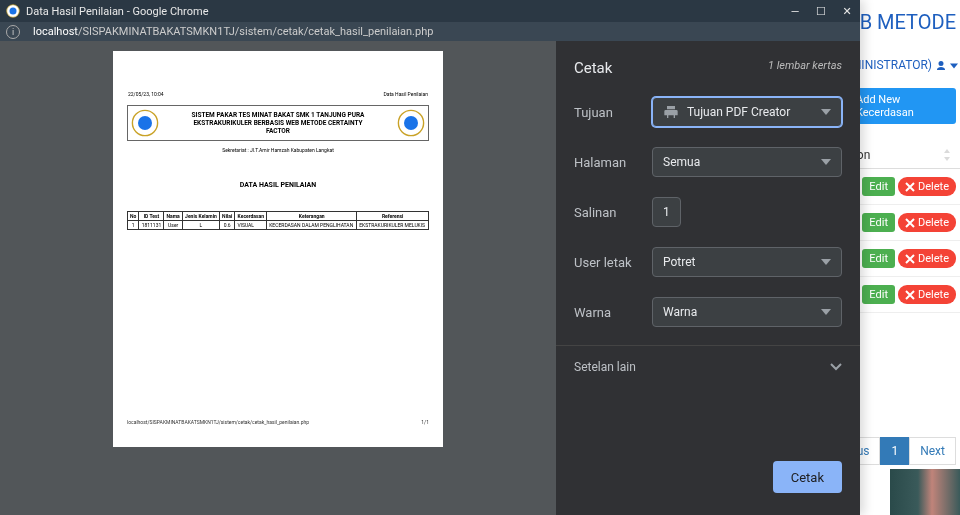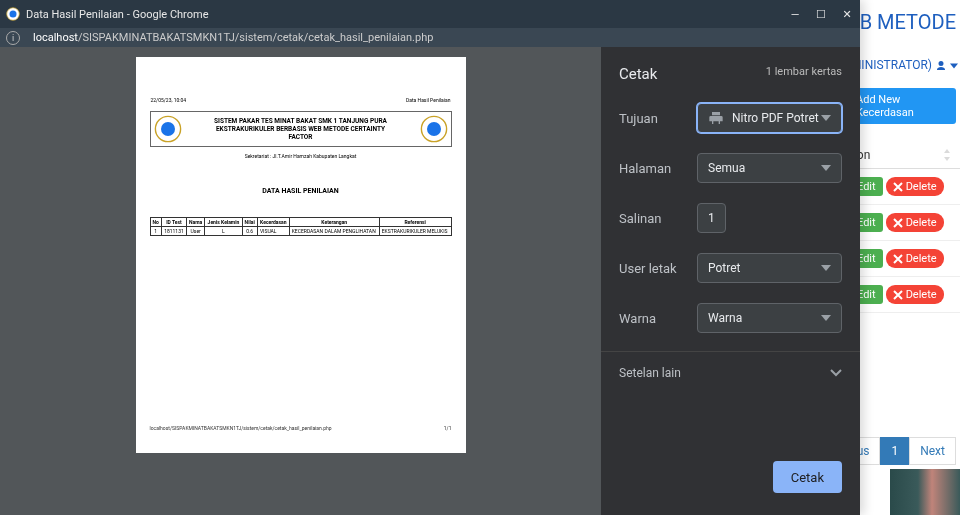--- a/index.html
+++ b/index.html
@@ -6,38 +6,38 @@
   body { width: 960px; height: 515px; overflow: hidden; background: #f0f0f0; position: relative; }
 
   
   .bg-app { position: absolute; top: 0; right: 0; width: 110px; height: 515px; background: #fff; }
   .bg-title { color: #1e5fbf; font-size: 20px; font-weight: 400; padding: 10px 4px 4px 0; text-align: right; }
   .bg-user { color: #1e5fbf; font-size: 12px; padding: 20px 2px 6px 0; text-align: right; }
   .bg-user svg { vertical-align: middle; }
   .bg-addnew { background: #2196f3; color: #fff; font-size: 11px; padding: 5px 6px; border-radius: 3px; margin: 10px 4px 0 0; float: right; }
   .bg-sorthead { clear: both; padding: 24px 6px 6px 0; color: #333; font-size: 12px; text-align: left; border-bottom: 1px solid #ddd; display:flex; justify-content:space-between; align-items:center;}
   .bg-sorthead svg { opacity: .3; }
-  .bg-row { display: flex; gap: 3px; padding: 8px 4px 8px 0; border-bottom: 1px solid #eee; }
+  .bg-row { display: flex; justify-content: flex-end; gap: 3px; padding: 8px 4px 8px 0; border-bottom: 1px solid #eee; }
   .btn-edit { background: #4caf50; color: #fff; font-size: 11px; padding: 3px 7px; border-radius: 3px; }
   .btn-del  { background: #f44336; color: #fff; font-size: 11px; padding: 3px 7px; border-radius: 9px; display:flex; align-items:center; gap:3px;}
   .bg-pager { position:absolute; bottom:50px; right:4px; display:flex; gap:0; }
   .bg-pager div { border:1px solid #ddd; padding:6px 10px; font-size:12px; color:#337ab7; }
   .bg-pager .active { background:#337ab7; color:#fff; border-color:#337ab7; }
   .bg-photo { position:absolute; bottom:0; right:0; width:70px; height:46px; background:linear-gradient(90deg,#2a4a4a,#3a5a5a 40%,#c0847a 60%,#3a5a5a); }
 
   
   .bg-left { position:absolute; top:40px; left:0; width:90px; height:480px; background:#fff; }
   .bg-left-logo { width:52px; height:52px; margin:30px 0 0 12px; }
   .bg-left-table { margin-top:110px; font-size:10px; }
   .bg-left-table table { border-collapse:collapse; }
   .bg-left-table th, .bg-left-table td { border:1px solid #333; padding:2px 4px; text-align:center; }
 
   
   .chrome-window { position:absolute; top:0; left:0; width:860px; height:515px; background:#fff; box-shadow:4px 0 10px rgba(0,0,0,.15); display:flex; flex-direction:column; }
-  .titlebar { height:28px; background:#2b3844; display:flex; align-items:center; color:#e8e8e8; font-size:11px; }
+  .titlebar { height:22px; background:#2b3844; display:flex; align-items:center; color:#e8e8e8; font-size:11px; }
   .titlebar .favicon { width:14px; height:14px; margin:0 6px; }
   .titlebar .title { flex:1; }
   .titlebar .winbtn { width:26px; text-align:center; font-size:11px; cursor:pointer; }
   .addrbar { height:19px; background:#3a4753; display:flex; align-items:center; color:#ccc; font-size:11px; padding-left:6px; }
   .addrbar .info { width:14px; height:14px; border:1px solid #aaa; border-radius:50%; text-align:center; line-height:12px; font-size:9px; margin-right:6px; color:#ccc; }
   .addrbar .url-hl { color:#fff;padding-left:7px; }
   .print-area { flex:1; display:flex; background:#e0e0e0; }
 
   
   .preview { flex:1; background:#525659; display:flex; justify-content:center; padding:10px 0; overflow:hidden; }
@@ -48,24 +48,24 @@
   .page .head-txt { flex:1; text-align:center; font-weight:bold; font-size:6.5px; line-height:1.25; }
   .page .sek { position:absolute; top:96px; left:0; right:0; text-align:center; font-size:5px; }
   .page .dh { position:absolute; top:130px; left:0; right:0; text-align:center; font-weight:bold; font-size:7px; }
   .page .dtab { position:absolute; top:160px; left:14px; right:14px; }
   .page table { border-collapse:collapse; width:100%; font-size:5px; }
   .page th, .page td { border:1px solid #333; padding:1px 2px; text-align:center; }
   .page td.l { text-align:left; }
   .page .foot { position:absolute; bottom:22px; left:14px; right:14px; display:flex; justify-content:space-between; font-size:5px; color:#333; }
 
   
-  .panel { width:259px; background:#303134; color:#e8eaed; font-size:12px; display:flex; flex-direction:column; }
+  .panel { width:304px; background:#303134; color:#e8eaed; font-size:12px; display:flex; flex-direction:column; }
   .panel-head { display:flex; justify-content:space-between; padding:18px 18px 10px 18px; }
   .panel-head .pt { font-size:15px; }
-  .panel-head .pg { font-size:11px; color:#bbb; }
+  .panel-head .pg { font-size:11px; color:#bbb;font-style:italic; }
   .panel-row { display:flex; align-items:center; padding:10px 18px; }
   .panel-row .lab { width:78px; font-size:13px; color:#bdc1c6; }
   .sel, .num { flex:1; background:#3c4043; border:1px solid #5f6368; border-radius:4px; height:30px; display:flex; align-items:center; padding:0 10px; font-size:12px; color:#e8eaed; justify-content:space-between; cursor:pointer; }
   .sel.hl { border-color:#8ab4f8; box-shadow:0 0 0 1px #8ab4f8; }
   .num { justify-content:flex-start; max-width:48px; flex:none; }
   .sel svg, .collapse svg { fill:#9aa0a6; }
   .collapse { padding:14px 18px; display:flex; justify-content:space-between; align-items:center; color:#bdc1c6; cursor:pointer; border-top:1px solid #444; margin-top:8px;}
   .panel-foot { margin-top:auto; padding:14px 18px 22px; display:flex; justify-content:flex-end; gap:10px; }
   .pbtn { height:32px; padding:0 18px; border-radius:4px; font-size:13px; display:flex; align-items:center; cursor:pointer; }
   .pbtn.pri { background:#8ab4f8; color:#202124; }
@@ -240,21 +240,21 @@
         <div class="pg">1 lembar kertas</div>
       </div>
 
       <div class="panel-row">
         <div class="lab">Tujuan</div>
         <div class="sel hl">
           <span style="display:flex;align-items:center;gap:8px">
             <svg width="16" height="16" viewBox="0 0 24 24" fill="#e8eaed">
                 <path d="M6 3h12v5H6zM4 9h16a2 2 0 012 2v6h-4v4H6v-4H2v-6a2 2 0 012-2zm4 8v4h8v-4z"></path>
               </svg>
-            <span>Nitro PDF Potret</span>
+            <span>Tujuan PDF Creator</span>
           </span>
           <svg width="10" height="6" viewBox="0 0 10 6">
               <path d="M0 0l5 6 5-6z"></path>
             </svg>
         </div>
       </div>
 
       <div class="panel-row">
         <div class="lab">Halaman</div>
         <div class="sel">

